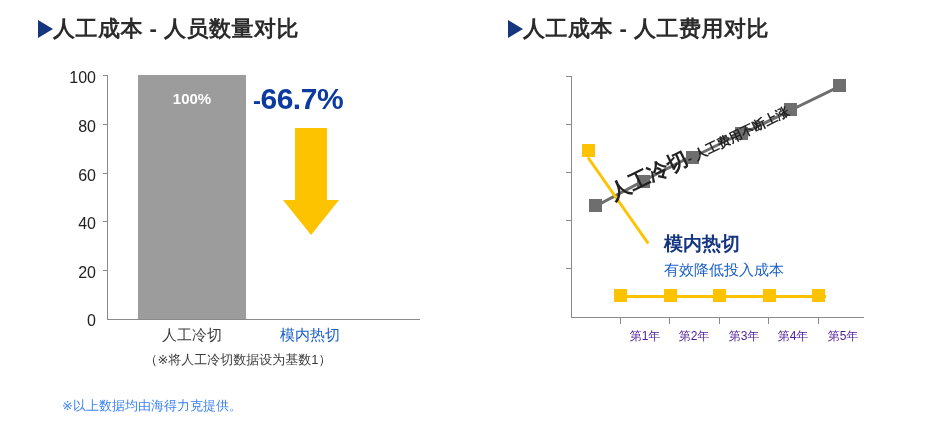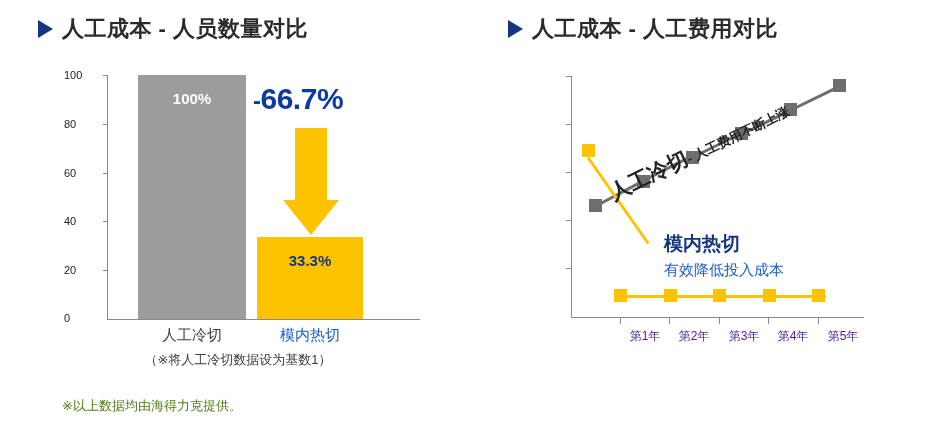--- a/index.html
+++ b/index.html
@@ -21,21 +21,20 @@
     height: 423px;
   }
   #panel-left  { left: 0;   width: 475px; }
   #panel-right { left: 475px; width: 475px; }
 
   
   .heading {
     position: absolute;
     display: flex;
     align-items: center;
-    gap: 9px;
     white-space: nowrap;
     justify-content: space-between;
   }
   .tri {
     width: 0; height: 0;
     border-left: 15px solid #15357f;
     border-top: 9px solid transparent;
     border-bottom: 9px solid transparent;
     flex: 0 0 auto;
   }
@@ -59,22 +58,23 @@
     background: #8a8a8a;
   }
   .tick {
     position: absolute;
     background: #8a8a8a;
     height: 1px;
     width: 5px;
   }
   .ytick-label {
     position: absolute;
-    font-size: 11px;
+    font-size: 16px;
     color: #222;
+    text-align: right;
     width: 32px;
   }
   .bar {
     position: absolute;
     bottom: 0;
   }
   .bar-grey   { background: #9c9c9c; }
   .bar-yellow { background: #fdc300; }
   .bar-label {
     position: absolute;
@@ -98,21 +98,21 @@
 
   .sub-note {
     position: absolute;
     font-size: 13px;
     color: #3a3a3a;
     white-space: nowrap;
   }
   .foot-note {
     position: absolute;
     font-size: 13px;
-    color: #4d7c0f;
+    color: #3b82f6;
     white-space: nowrap;
   }
 
   
   .delta {
     position: absolute;
     font-size: 30px;
     font-weight: bold;
     color: #0b3aa0;
     white-space: nowrap;
@@ -223,23 +223,20 @@
     <div class="ytick-label" style="left:4px;  top:58px;">80</div>
     <div class="ytick-label" style="left:4px;  top:107px;">60</div>
     <div class="ytick-label" style="left:4px;  top:155px;">40</div>
     <div class="ytick-label" style="left:4px;  top:204px;">20</div>
     <div class="ytick-label" style="left:4px;  top:252px;">0</div>
 
     <div class="bar bar-grey" style="left:78px; top:15px; width:108px; height:244px;">
       <div class="bar-label on-grey">100%</div>
     </div>
 
-    <div class="bar bar-yellow" style="left:197px; top:177px; width:106px; height:82px;">
-      <div class="bar-label on-yellow">33.3%</div>
-    </div>
 
     <div class="delta" style="left:193px; top:22px;">
       <span class="sign">-</span><span>66.7%</span>
     </div>
 
     <div class="arrow-shaft" style="left:235px; top:68px; width:32px; height:75px;"></div>
     <div class="arrow-head" style="left:223px; top:140px;"></div>
 
     <div class="cat-label cat-grey" style="left:72px;  top:266px; width:120px;">人工冷切</div>
     <div class="cat-label cat-blue" style="left:190px; top:266px; width:120px;">模内热切</div>

